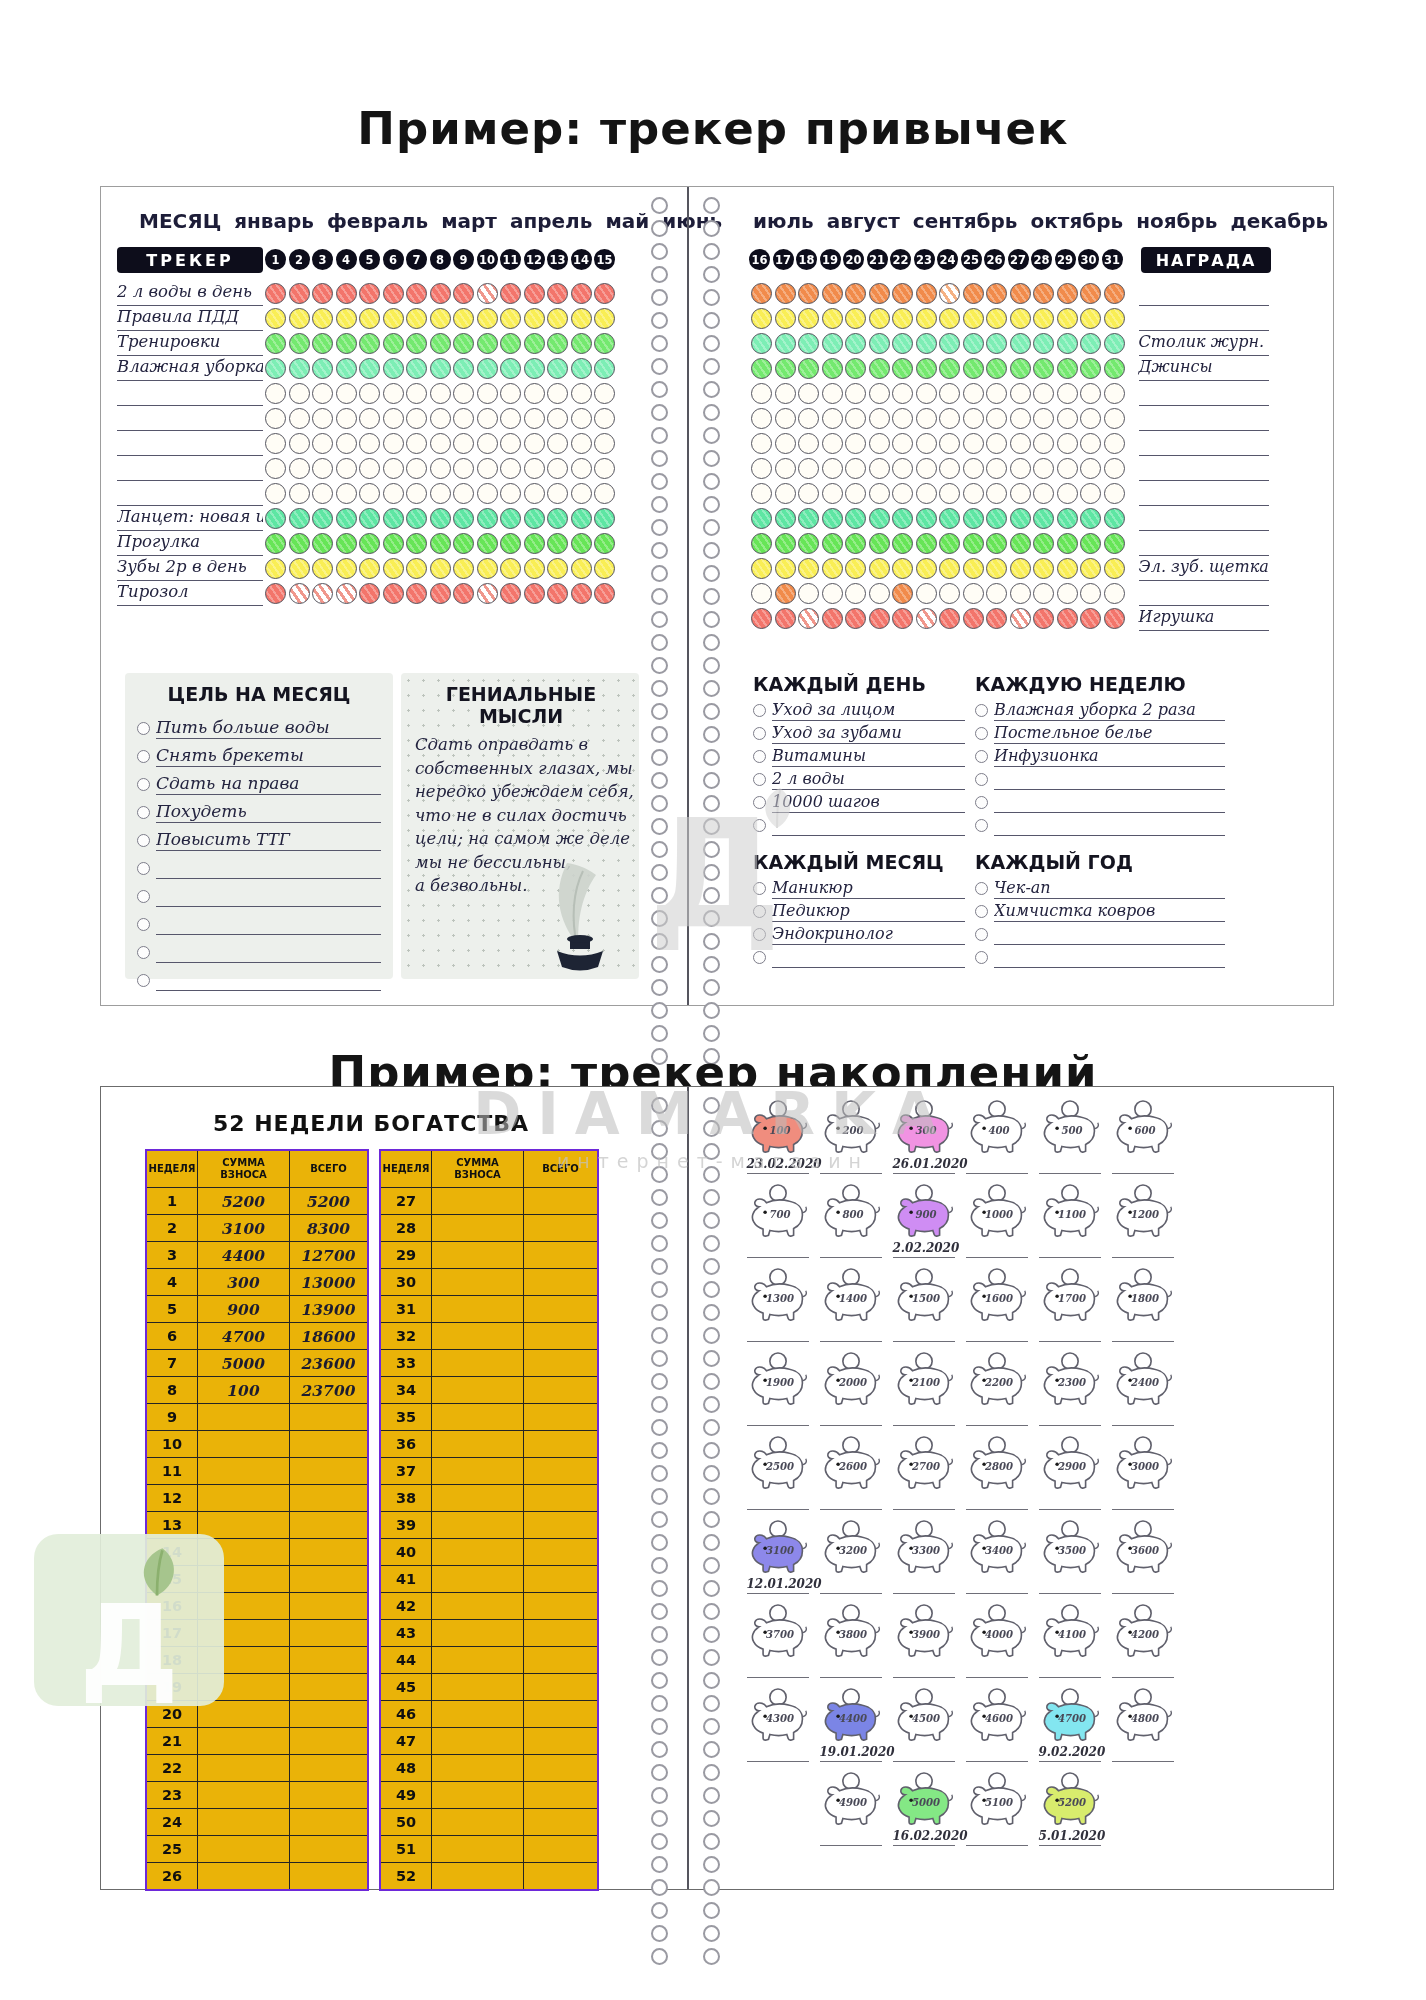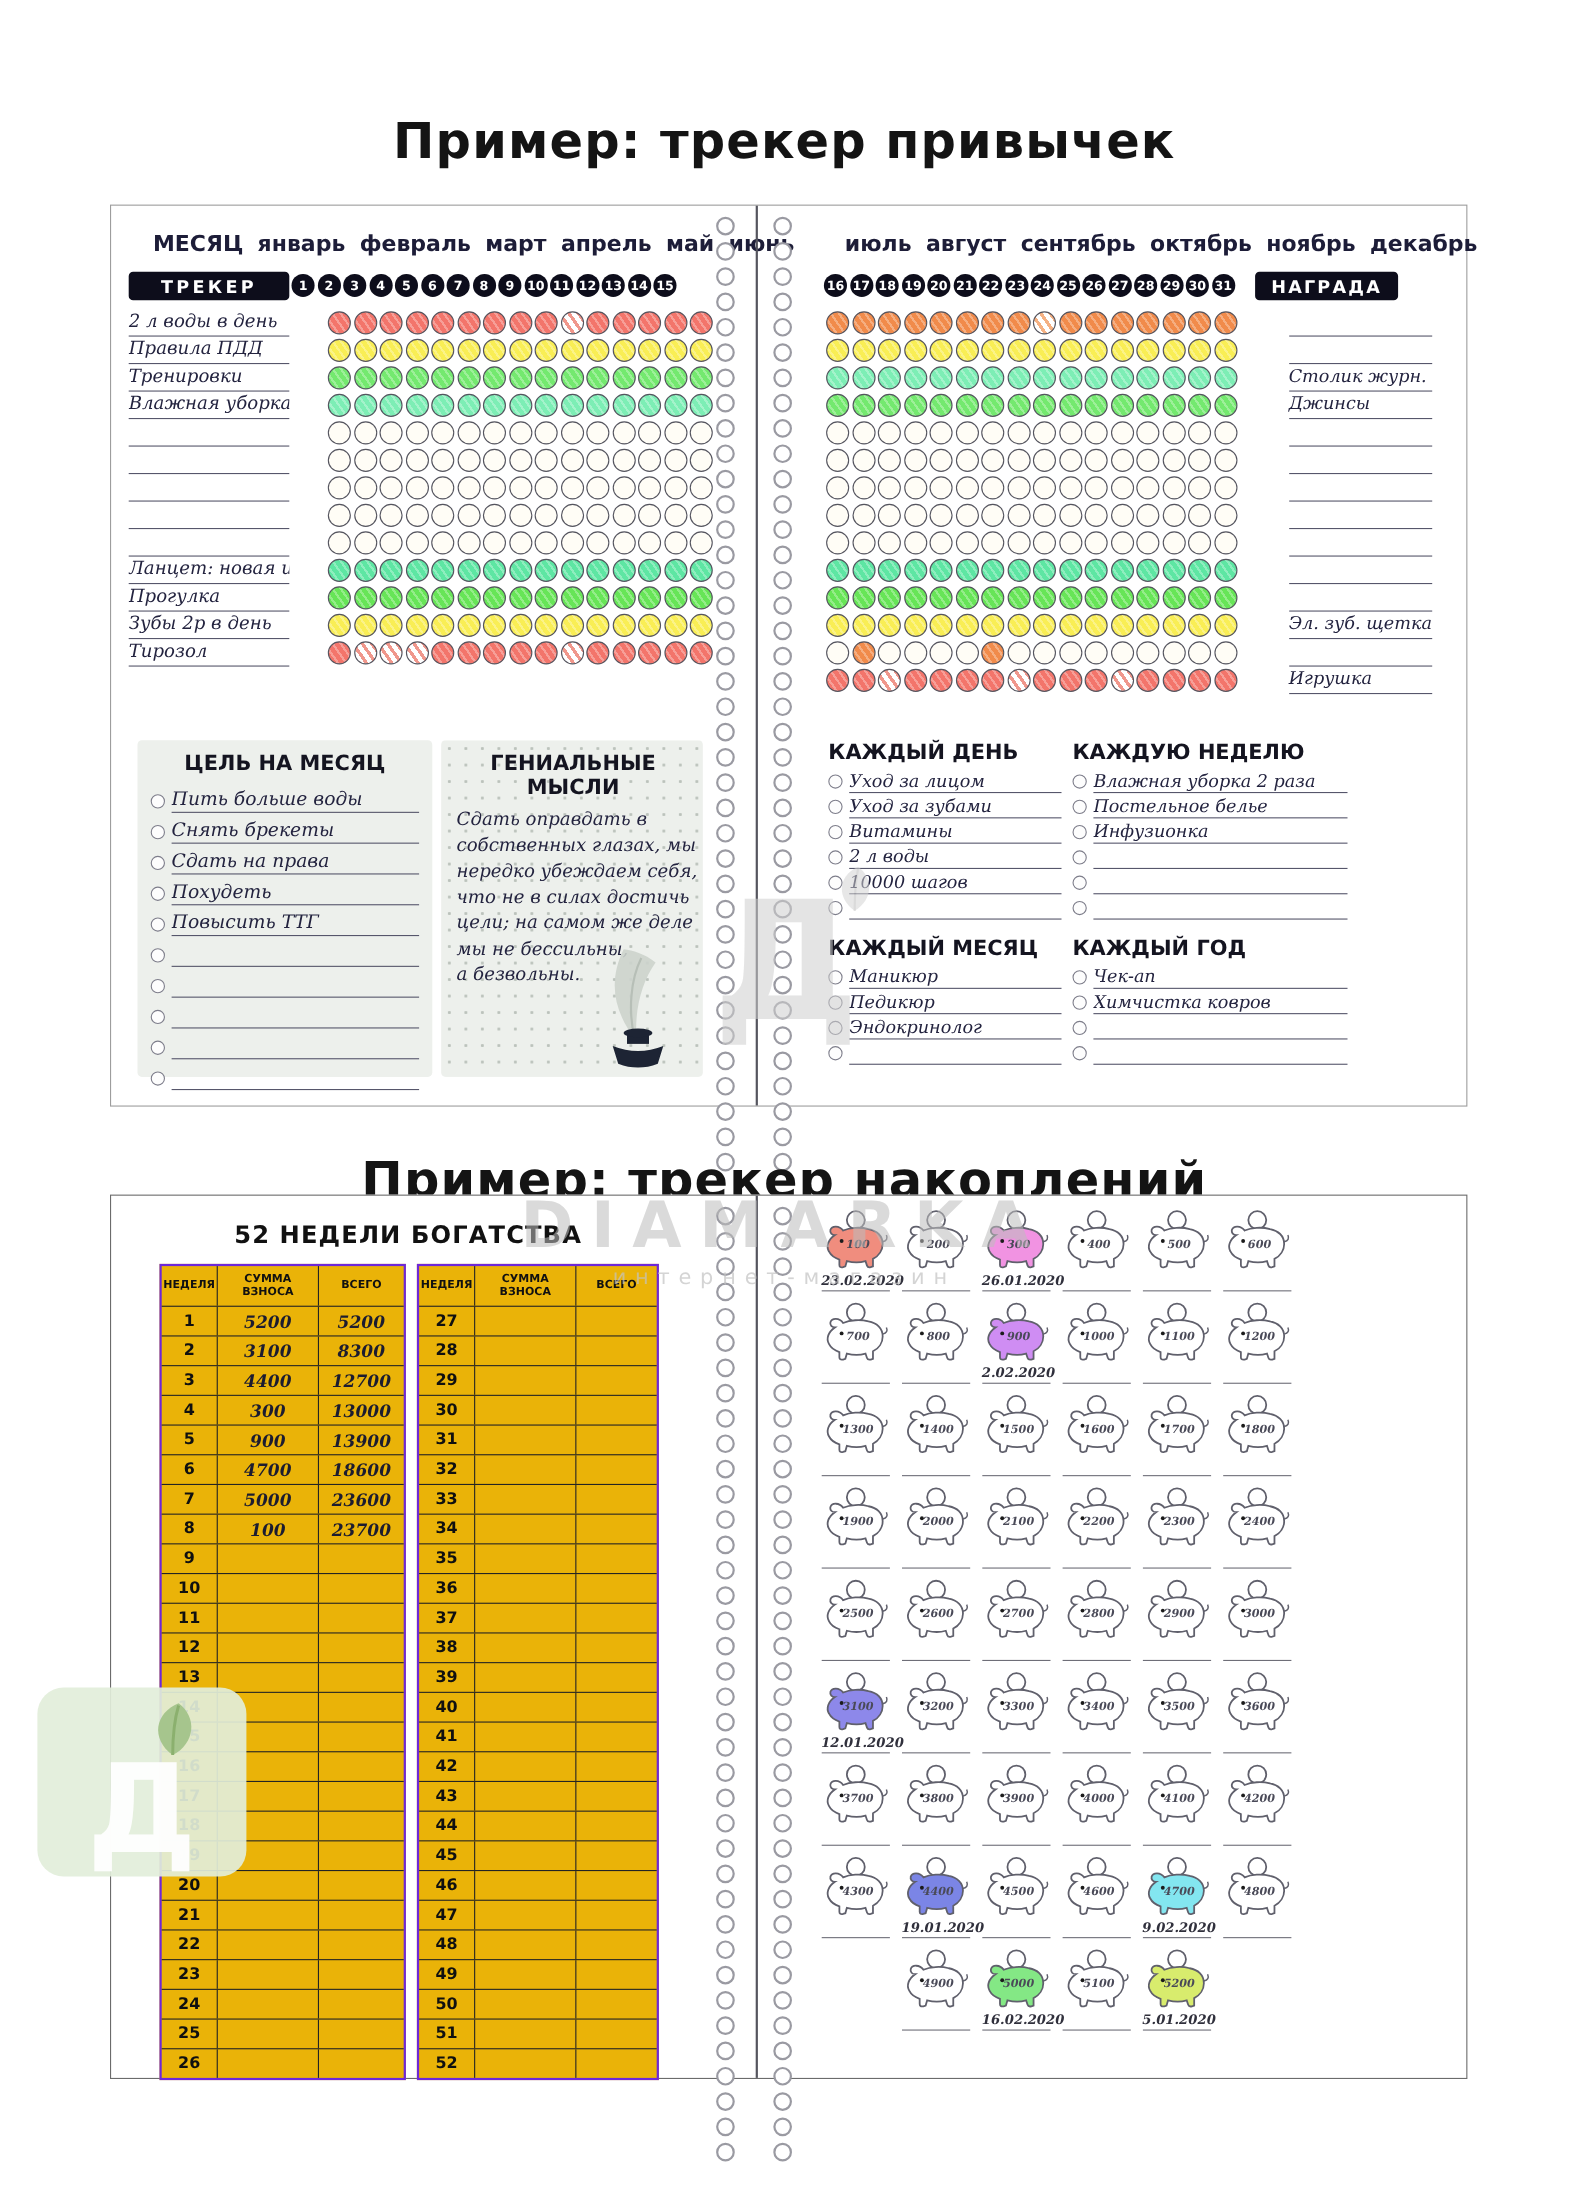--- a/index.html
+++ b/index.html
@@ -21,40 +21,40 @@
   
   .gutter{position:absolute;left:540px;top:0;width:104px;height:100%;}
   .divider{position:absolute;left:46px;top:0;width:2px;height:100%;background:#55555e;}
   .rings{position:absolute;top:10px;}
   .rings.c1{left:10px;} .rings.c2{left:62px;}
   .ring{width:13px;height:13px;border:2px solid #9a9aa2;border-radius:50%;margin-bottom:6px;background:#fff;}
 
   
   .month-row{position:absolute;top:22px;display:flex;gap:13px;align-items:center;
              font-family:"DejaVu Sans",sans-serif;font-weight:700;font-size:20px;color:#1d1d38;}
-  #months-left{left:38px;} #months-right{left:55px;}
+  #months-left{left:38px;} #months-right{left:40px;}
   .month{position:relative;white-space:nowrap;}
   .month.hl::before{content:"";position:absolute;left:-12px;right:-12px;top:-7px;bottom:-8px;border-radius:50%;
        background:repeating-linear-gradient(60deg,rgba(242,95,80,.55) 0 4px,rgba(250,160,150,.35) 4px 8px);z-index:-1;}
 
   
   .tracker-bar{position:absolute;top:60px;height:26px;background:#0d0d1b;color:#fff;border-radius:4px;
        font-family:"DejaVu Sans",sans-serif;font-weight:700;font-size:16px;letter-spacing:3px;
        display:flex;align-items:center;justify-content:center;}
   .pleft .tracker-bar{left:16px;width:146px;}
   .pright .reward-bar{left:428px;width:130px;letter-spacing:2px;}
   .days{position:absolute;top:62px;display:flex;gap:2.5px;}
   #days-left{left:164px;} #days-right{left:36px;}
   .day{width:21px;height:21px;border-radius:50%;background:#0d0d1b;color:#fff;flex:none;
        font:700 11.5px "DejaVu Sans",sans-serif;display:flex;align-items:center;justify-content:center;}
 
   
   .rows{position:absolute;top:94px;}
   #rows-left{left:16px;} #rows-right{left:36px;}
-  .trow{height:25px;display:flex;align-items:center;gap:33px;}
+  .trow{height:25px;display:flex;align-items:center;}
   .rlabel{width:146px;height:23px;border-bottom:1.6px solid #56566b;flex:none;
           font:italic 16.5px "DejaVu Serif",serif;color:#23233f;white-space:nowrap;overflow:hidden;}
   .cells{display:flex;gap:2.5px;margin-left:2px;}
   .cell{width:21px;height:21px;border-radius:50%;border:1.6px solid #55555f;box-sizing:border-box;flex:none;background:#fffdf6;}
   .cell.tex{background-image:repeating-linear-gradient(55deg,rgba(255,255,255,.30) 0 2px,transparent 2px 6px);}
   .rline{margin-left:14px;width:130px;height:23px;border-bottom:1.6px solid #56566b;
          font:italic 16px "DejaVu Serif",serif;color:#23233f;white-space:nowrap;}
 
   
   .gbox{position:absolute;top:486px;height:306px;background:#edf0ec;border-radius:4px;}

